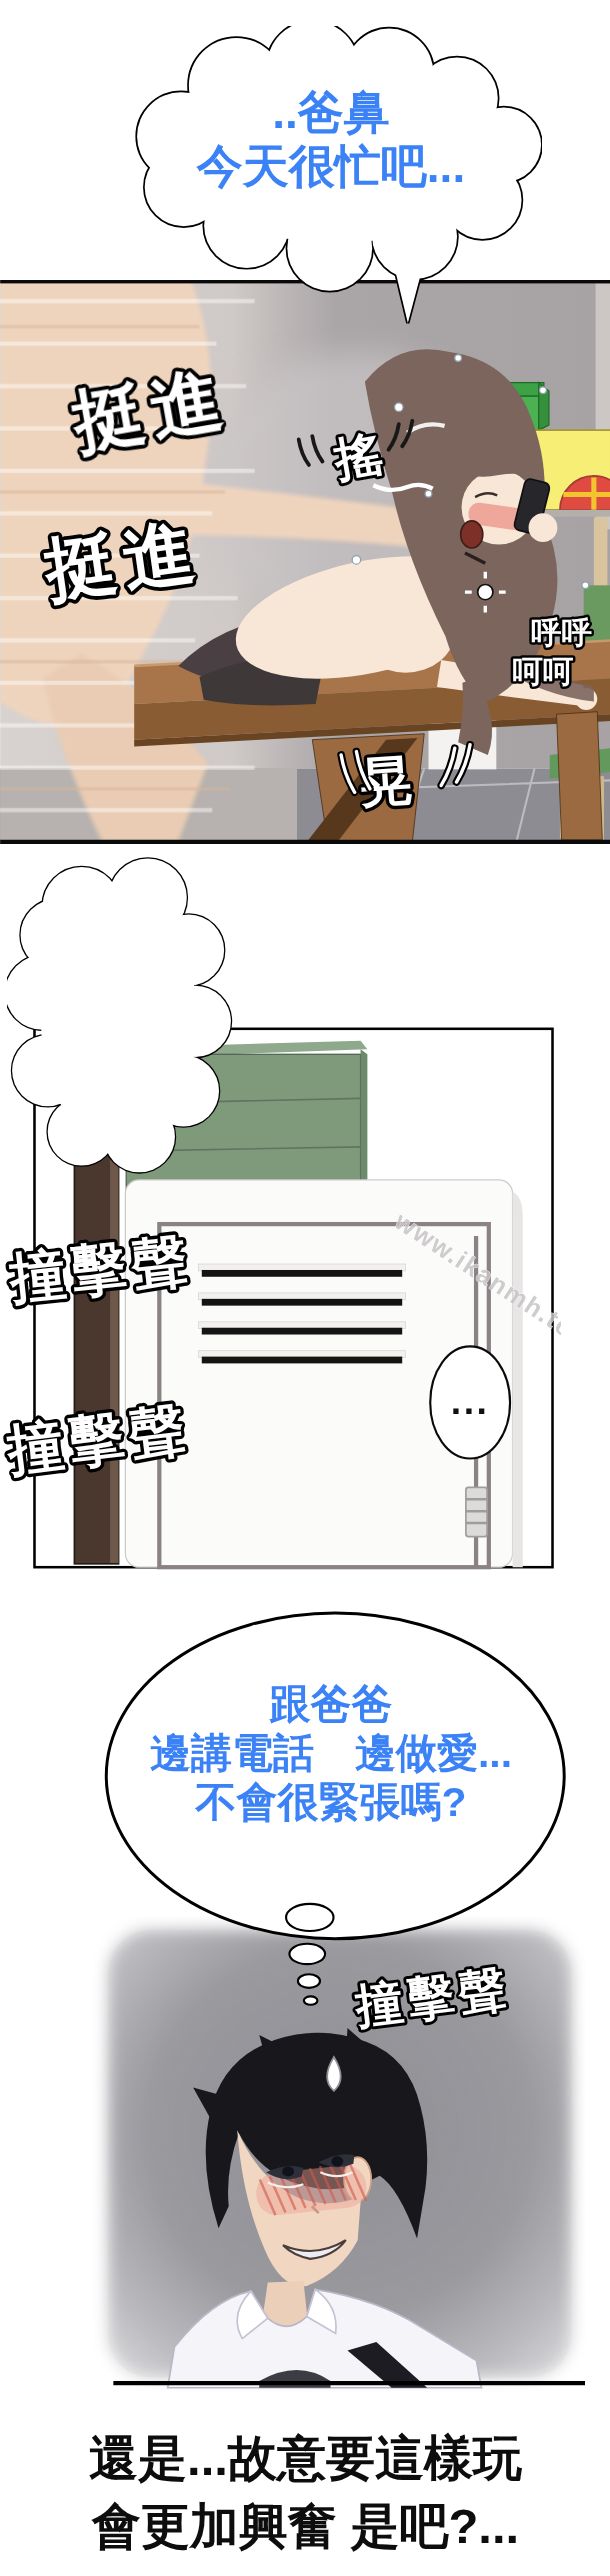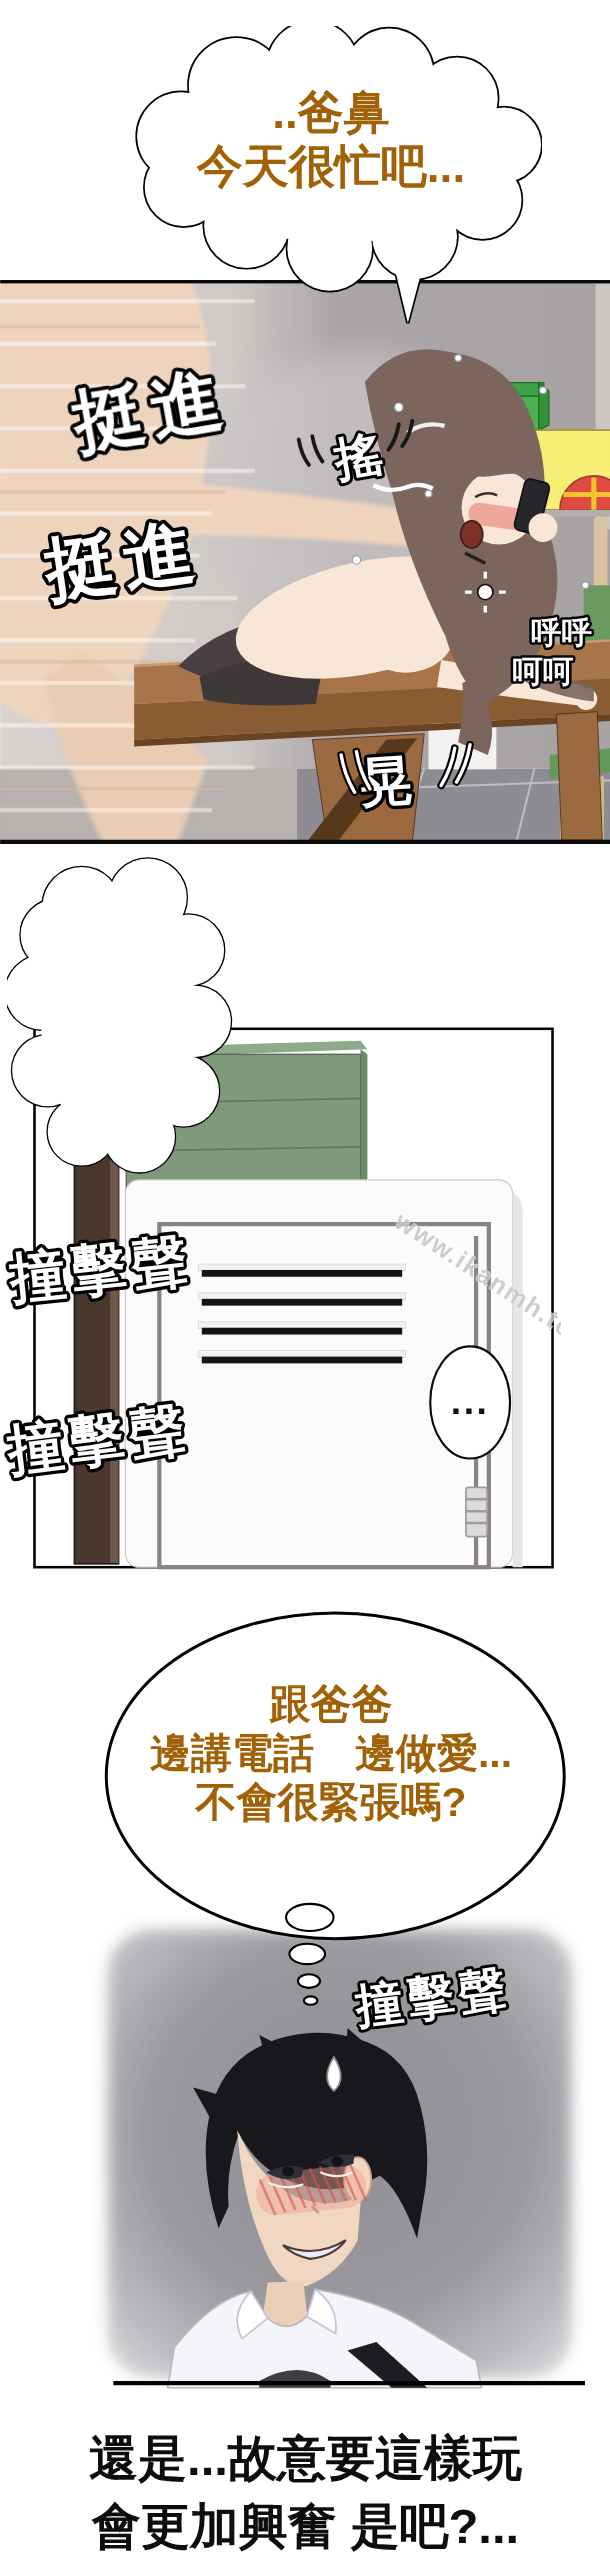--- a/index.html
+++ b/index.html
@@ -1,19 +1,19 @@
 <!DOCTYPE html>
 <html style="--c-outline: #000000; --c-skin: #f2d8c3; --c-skin-light: #f8e6d6; --c-woman-hair: #7b655d; --c-tights: #4a4043; --c-wall-light: #d6d1ce; --c-wall-dark: #a9a4a6; --c-floor-gray: #8d8c92; --c-table-top: #a8744a; --c-table-front: #8a5c33; --c-chair-green: #63995c; --c-box-green: #4cb153; --c-house-yellow: #f6ee75; --c-window-red: #df4a41; --c-cabinet-green: #7e9a7b; --c-post-brown: #4a382e; --c-locker-white: #fbfbfa; --c-locker-frame: #8b8285; --c-noise-gray: #97969b; --c-man-hair: #17171c; --c-blush-red: #d05848; --c-shirt-white: #f5f4f9; --c-sfx-fill: #ffffff;font-size:13.6px"><head>
 <meta charset="utf-8">
 <style>
   html,body{margin:0;padding:0;background:#ffffff;}
   .page{position:relative;width:611px;height:2576px;background:#fff;overflow:hidden;
         font-family:"Liberation Sans","DejaVu Sans",sans-serif;}
   .abs{position:absolute;}
-  .txt{white-space:pre-line;font-weight:bold;color:#a16207;line-height:1.2;}
+  .txt{white-space:pre-line;font-weight:bold;color:#3b82f6;line-height:1.2;}
   .center{text-align:center;}
   svg text{font-family:"Liberation Sans","DejaVu Sans",sans-serif;font-weight:bold;}
   .sfx{paint-order:stroke;stroke:#000;fill:#fff;stroke-linejoin:round;}
 </style>
 </head>
 <body>
 
 <div class="page">
 
   <svg class="abs" style="left:0;top:280px" width="611" height="564" viewBox="0 0 720 665">

